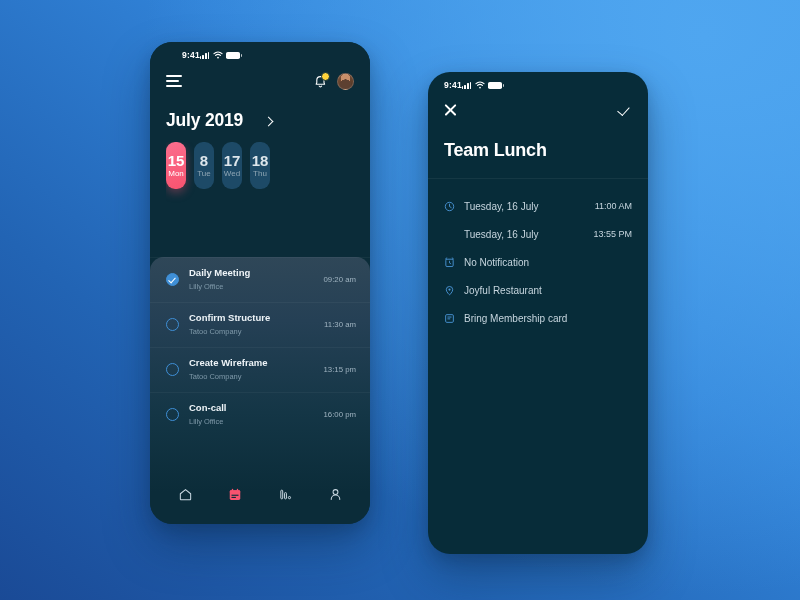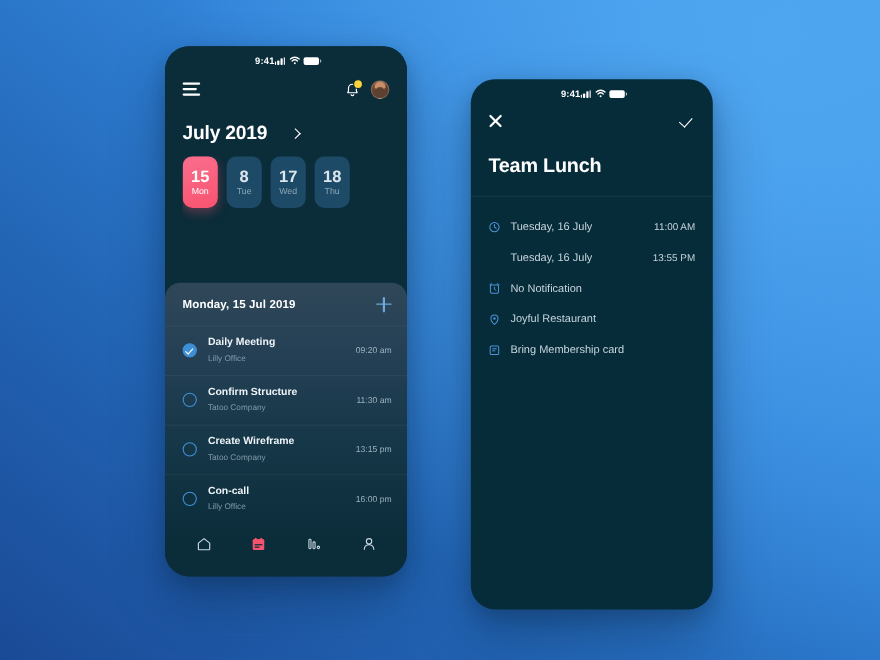--- a/index.html
+++ b/index.html
@@ -44,21 +44,21 @@
     height: 482px;
     background: #072c39;
   }
 
   
   .statusbar {
     height: 22px;
     padding: 4px 14px 0 16px;
     display: flex;
     align-items: center;
-    justify-content: center;
+    justify-content: flex-start;
     box-sizing: border-box;
   }
   .status-time {
     color: #ffffff;
     font-size: 8.5px;
     font-weight: bold;
     letter-spacing: 0.2px;
   }
   .status-icons {
     display: flex;
@@ -181,21 +181,21 @@
 
   
   .date-strip {
     display: flex;
     gap: 8px;
     padding: 0 0 16px 0;
     overflow: hidden;
   }
   .date-card {
     flex: 0 0 auto;
-    width: 32px;
+    width: 20px;
     height: 47px;
     border-radius: 9px;
     background: #1d4a67;
     display: flex;
     flex-direction: column;
     align-items: center;
     justify-content: center;
     gap: 2px;
     cursor: pointer;
   }
@@ -477,24 +477,20 @@
           <div class="date-num">18</div>
           <div class="date-dow">Thu</div>
         </div>
 
       </div>
 
     </div>
 
     <div class="sheet">
 
-      <div class="sheet-head">
-        <div class="sheet-title">Monday, 15 Jul 2019</div>
-        <div class="plus"></div>
-      </div>
 
       <div class="task">
         <div class="check done"></div>
         <div class="task-text">
           <div class="task-title">Daily Meeting</div>
           <div class="task-sub">Lilly Office</div>
         </div>
         <div class="task-time">09:20 am</div>
       </div>
 

